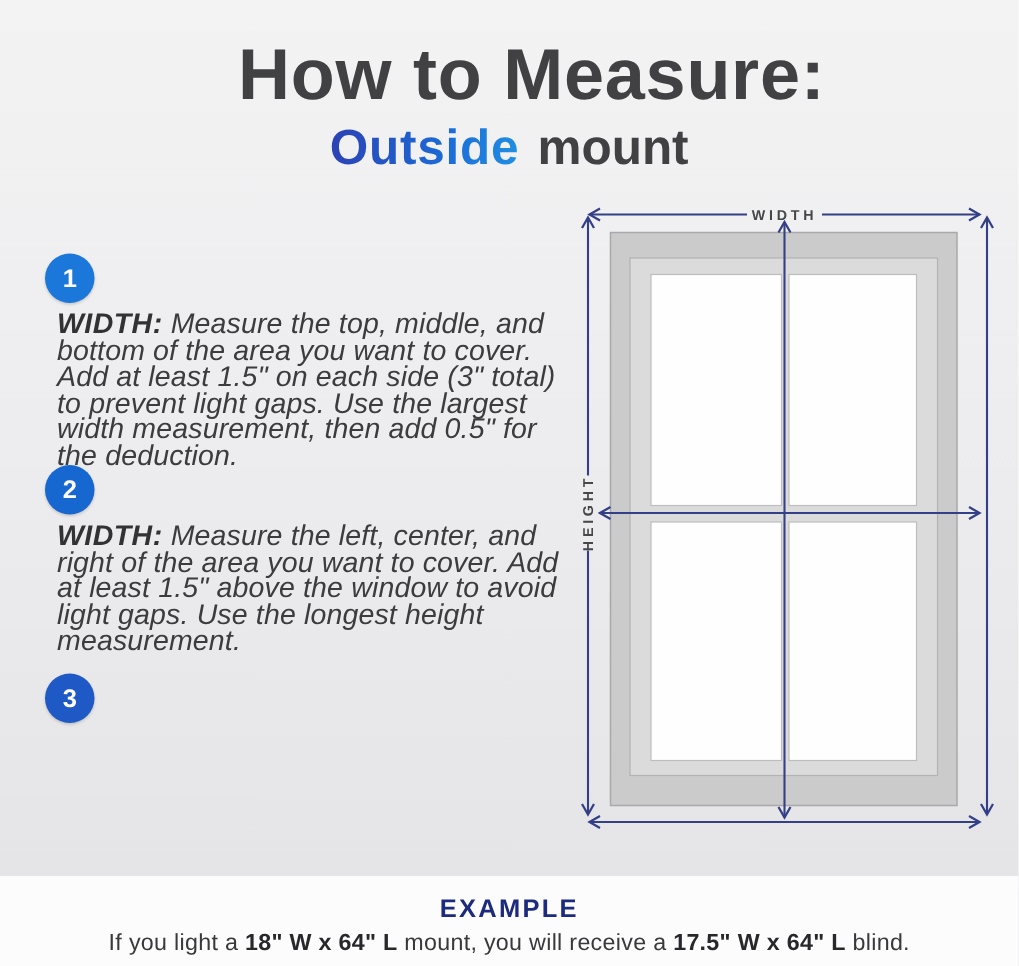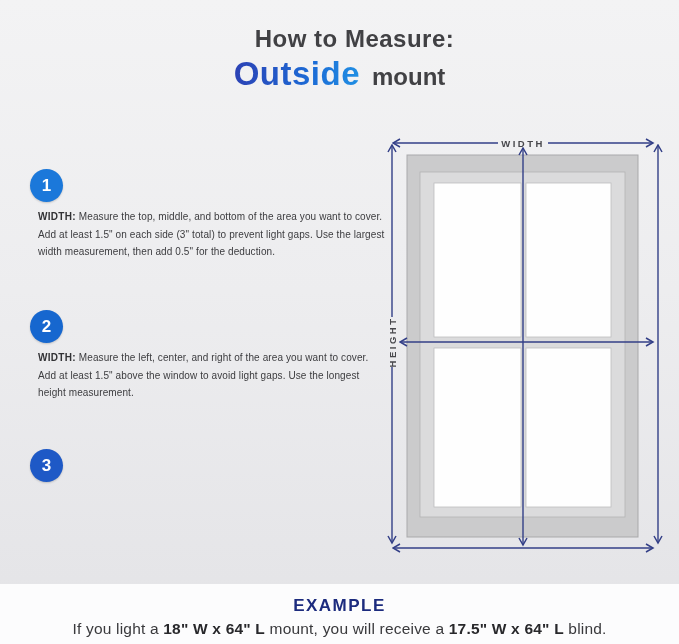--- a/index.html
+++ b/index.html
@@ -3,43 +3,43 @@
 <meta charset="utf-8">
 <style>
   html,body{margin:0;padding:0;}
   .page{
     position:relative;width:679px;height:644px;overflow:hidden;
     background:linear-gradient(180deg,#f3f3f4 0%,#ededef 45%,#e5e5e8 90%,#e1e1e4 100%);
     font-family:"Liberation Sans","DejaVu Sans",sans-serif;
   }
   
   .title{position:absolute;top:27px;left:0;width:100%;text-align:center;line-height:1;}
-  .title-line1{font-size:24px;font-weight:700;color:#414144;letter-spacing:.5px;padding-left:30px;}
+  .title-line1{font-size:48px;font-weight:700;color:#414144;letter-spacing:.5px;padding-left:30px;}
   .title-line2{margin-top:6px;}
   .title-highlight{
     font-size:33px;font-weight:700;letter-spacing:.5px;
     background:linear-gradient(95deg,#2c41b4 0%,#1c6ad5 60%,#2090e4 100%);
     -webkit-background-clip:text;background-clip:text;
     -webkit-text-fill-color:transparent;color:transparent;
   }
-  .title-rest{font-size:24px;font-weight:700;color:#414144;margin-left:12px;}
+  .title-rest{font-size:33px;font-weight:700;color:#414144;margin-left:12px;}
   
   .step{position:absolute;left:30px;width:356px;}
   .step--1{top:169px;}
   .step--2{top:310px;}
   .step--3{top:449px;}
   .step-badge{
     width:33px;height:33px;border-radius:50%;color:#ffffff;
     font-size:17px;font-weight:700;display:flex;align-items:center;justify-content:center;
     box-shadow:0 1px 2px rgba(0,0,0,.18);
   }
   .step--1 .step-badge{background:#1b78da;}
   .step--2 .step-badge{background:#1667cf;}
   .step--3 .step-badge{background:#1e59c6;}
-  .step-text{margin:6px 0 0 8px;font-size:10px;line-height:17.5px;color:#3c3c3f;letter-spacing:.1px;}
+  .step-text{margin:6px 0 0 8px;font-size:19px;line-height:17.5px;color:#3c3c3f;letter-spacing:.1px;font-style:italic;}
   .step-label{font-weight:700;color:#323235;letter-spacing:.3px;}
   
   .diagram{position:absolute;left:370px;top:125px;}
   .dim-line{stroke:#333f87;stroke-width:1.4;fill:none;}
   .dim-label{
     font-family:"Liberation Sans","DejaVu Sans",sans-serif;
     font-size:9.5px;font-weight:700;letter-spacing:2.5px;fill:#47474b;
   }
   
   .example-band{

